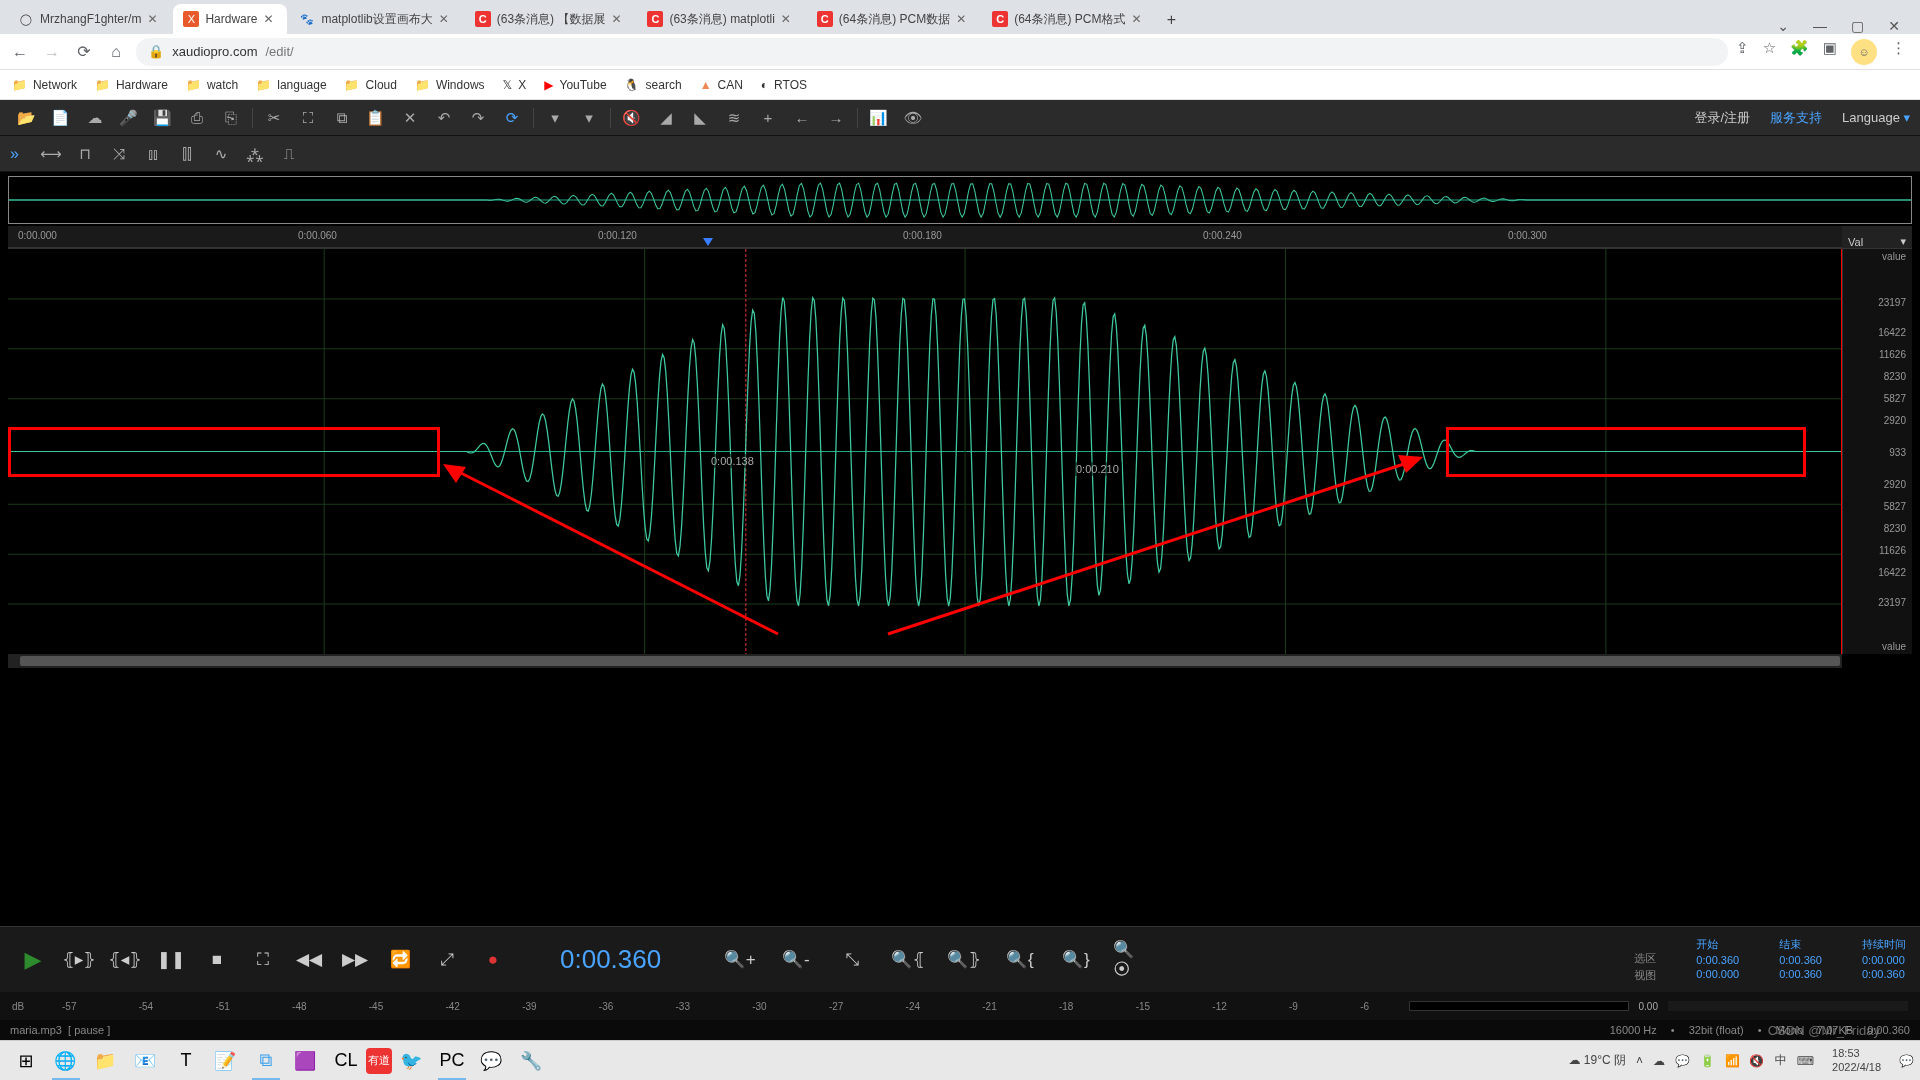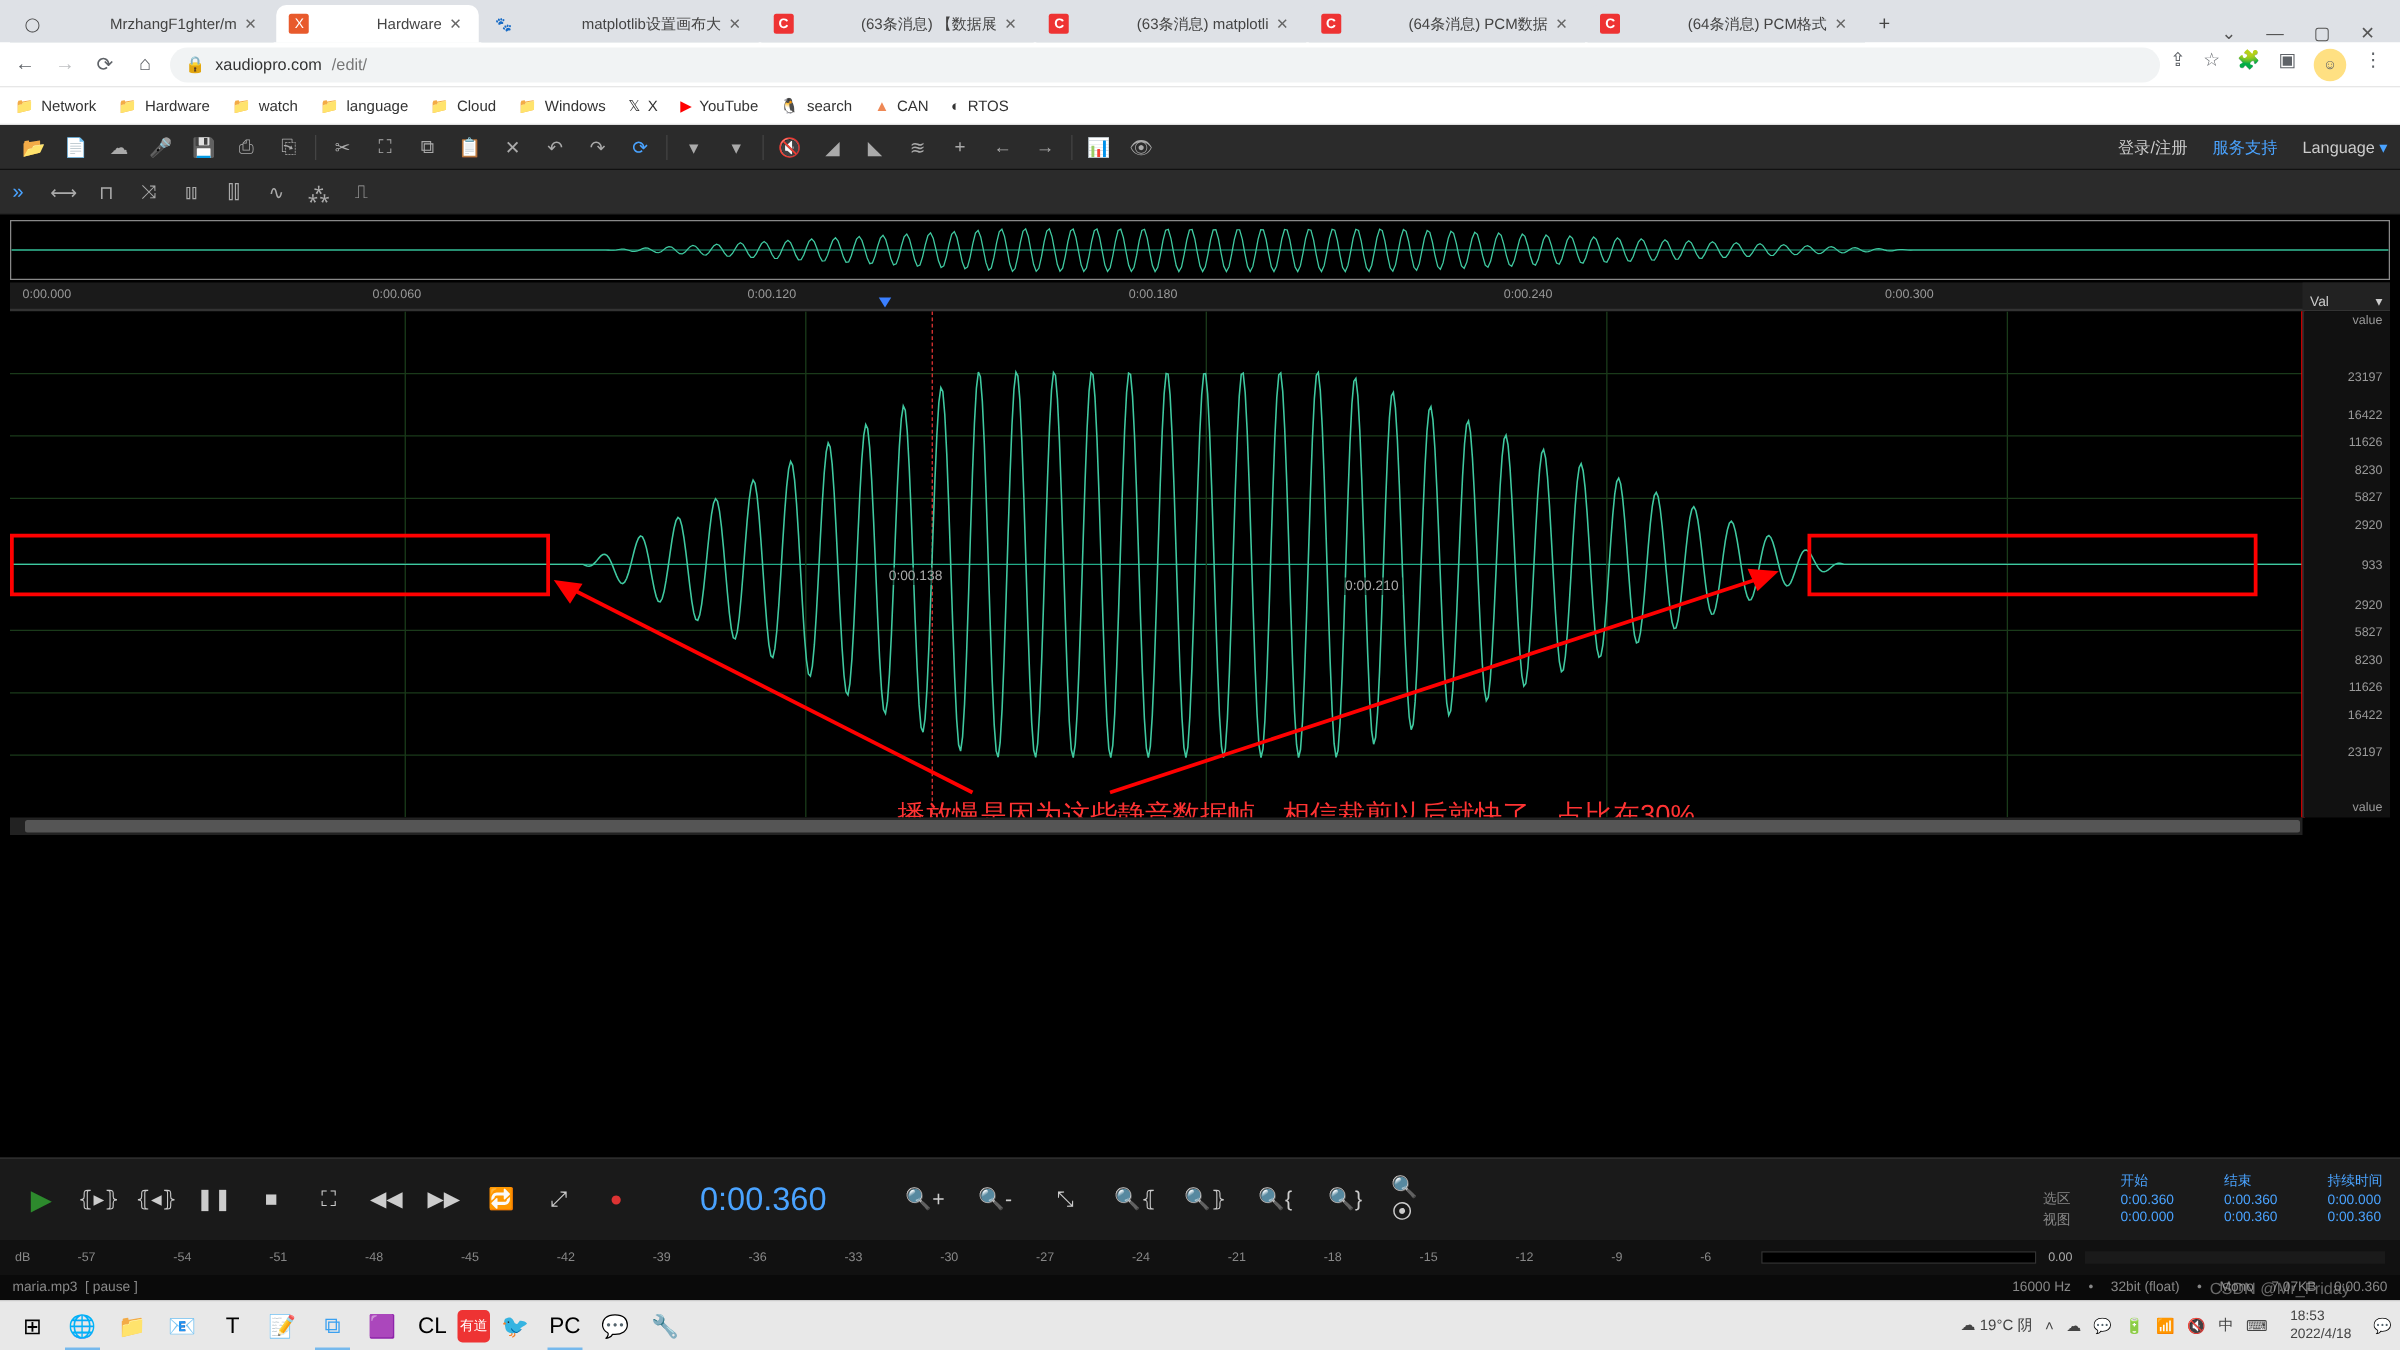--- a/index.html
+++ b/index.html
@@ -3,21 +3,21 @@
 <meta charset="utf-8">
 <style>
 * { margin: 0; padding: 0; box-sizing: border-box; font-family: "Segoe UI", Arial, sans-serif; }
 body { width: 1920px; height: 1080px; overflow: hidden; background: #fff; position: relative; }
 
 
 .browser-tabs { height: 34px; background: #dee1e6; display: flex; align-items: flex-end; padding: 0 8px; }
 .tab { height: 30px; background: #dee1e6; display: flex; align-items: center; padding: 0 10px; font-size: 12px; color: #444; border-radius: 8px 8px 0 0; margin-right: 2px; max-width: 230px; min-width: 60px; position: relative; }
 .tab.active { background: #fff; }
 .tab .favicon { width: 16px; height: 16px; margin-right: 6px; flex-shrink: 0; display: flex; align-items: center; justify-content: center; font-size: 11px; }
-.tab .title { overflow: hidden; white-space: nowrap; text-overflow: ellipsis; flex: 1; margin-left: 48px; }
+.tab .title { overflow: hidden; white-space: nowrap; text-overflow: ellipsis; flex: 1; }
 .tab .close { width: 14px; height: 14px; margin-left: 6px; color: #666; font-size: 12px; }
 .tab-add { width: 28px; height: 28px; display: flex; align-items: center; justify-content: center; font-size: 16px; color: #444; }
 .win-controls { margin-left: auto; display: flex; gap: 24px; padding-right: 12px; color: #555; font-size: 14px; }
 
 .addr-bar { height: 36px; background: #fff; display: flex; align-items: center; padding: 0 8px; gap: 8px; border-bottom: 1px solid #e0e0e0; }
 .nav-btn { width: 24px; height: 24px; display: flex; align-items: center; justify-content: center; color: #5f6368; font-size: 16px; }
 .addr-field { flex: 1; height: 28px; background: #f1f3f4; border-radius: 14px; display: flex; align-items: center; padding: 0 12px; font-size: 13px; color: #333; gap: 8px; }
 .addr-icons { display: flex; gap: 14px; color: #5f6368; font-size: 15px; padding-right: 6px; }
 .ext-avatar { width: 26px; height: 26px; border-radius: 50%; background: #ffe082; display: flex; align-items: center; justify-content: center; font-size: 11px; }
 
@@ -304,21 +304,20 @@
         <line class="grid-line" x1="908" y1="0" x2="908" y2="406"></line>
         <line class="grid-line" x1="1212" y1="0" x2="1212" y2="406"></line>
         <line class="grid-line" x1="1516" y1="0" x2="1516" y2="406"></line>
         <line class="play-line" x1="700" y1="0" x2="700" y2="406"></line>
         <path id="main-wave" stroke="#3fc9a0" stroke-width="1.2" fill="none" d="M0,203 L0.0,203.0 L1.5,203.0 L3.0,203.0 L4.5,203.0 L6.0,203.0 L7.5,203.0 L9.0,203.0 L10.5,203.0 L12.0,203.0 L13.5,203.0 L15.0,203.0 L16.5,203.0 L18.0,203.0 L19.5,203.0 L21.0,203.0 L22.5,203.0 L24.0,203.0 L25.5,203.0 L27.0,203.0 L28.5,203.0 L30.0,203.0 L31.5,203.0 L33.0,203.0 L34.5,203.0 L36.0,203.0 L37.5,203.0 L39.0,203.0 L40.5,203.0 L42.0,203.0 L43.5,203.0 L45.0,203.0 L46.5,203.0 L48.0,203.0 L49.5,203.0 L51.0,203.0 L52.5,203.0 L54.0,203.0 L55.5,203.0 L57.0,203.0 L58.5,203.0 L60.0,203.0 L61.5,203.0 L63.0,203.0 L64.5,203.0 L66.0,203.0 L67.5,203.0 L69.0,203.0 L70.5,203.0 L72.0,203.0 L73.5,203.0 L75.0,203.0 L76.5,203.0 L78.0,203.0 L79.5,203.0 L81.0,203.0 L82.5,203.0 L84.0,203.0 L85.5,203.0 L87.0,203.0 L88.5,203.0 L90.0,203.0 L91.5,203.0 L93.0,203.0 L94.5,203.0 L96.0,203.0 L97.5,203.0 L99.0,203.0 L100.5,203.0 L102.0,203.0 L103.5,203.0 L105.0,203.0 L106.5,203.0 L108.0,203.0 L109.5,203.0 L111.0,203.0 L112.5,203.0 L114.0,203.0 L115.5,203.0 L117.0,203.0 L118.5,203.0 L120.0,203.0 L121.5,203.0 L123.0,203.0 L124.5,203.0 L126.0,203.0 L127.5,203.0 L129.0,203.0 L130.5,203.0 L132.0,203.0 L133.5,203.0 L135.0,203.0 L136.5,203.0 L138.0,203.0 L139.5,203.0 L141.0,203.0 L142.5,203.0 L144.0,203.0 L145.5,203.0 L147.0,203.0 L148.5,203.0 L150.0,203.0 L151.5,203.0 L153.0,203.0 L154.5,203.0 L156.0,203.0 L157.5,203.0 L159.0,203.0 L160.5,203.0 L162.0,203.0 L163.5,203.0 L165.0,203.0 L166.5,203.0 L168.0,203.0 L169.5,203.0 L171.0,203.0 L172.5,203.0 L174.0,203.0 L175.5,203.0 L177.0,203.0 L178.5,203.0 L180.0,203.0 L181.5,203.0 L183.0,203.0 L184.5,203.0 L186.0,203.0 L187.5,203.0 L189.0,203.0 L190.5,203.0 L192.0,203.0 L193.5,203.0 L195.0,203.0 L196.5,203.0 L198.0,203.0 L199.5,203.0 L201.0,203.0 L202.5,203.0 L204.0,203.0 L205.5,203.0 L207.0,203.0 L208.5,203.0 L210.0,203.0 L211.5,203.0 L213.0,203.0 L214.5,203.0 L216.0,203.0 L217.5,203.0 L219.0,203.0 L220.5,203.0 L222.0,203.0 L223.5,203.0 L225.0,203.0 L226.5,203.0 L228.0,203.0 L229.5,203.0 L231.0,203.0 L232.5,203.0 L234.0,203.0 L235.5,203.0 L237.0,203.0 L238.5,203.0 L240.0,203.0 L241.5,203.0 L243.0,203.0 L244.5,203.0 L246.0,203.0 L247.5,203.0 L249.0,203.0 L250.5,203.0 L252.0,203.0 L253.5,203.0 L255.0,203.0 L256.5,203.0 L258.0,203.0 L259.5,203.0 L261.0,203.0 L262.5,203.0 L264.0,203.0 L265.5,203.0 L267.0,203.0 L268.5,203.0 L270.0,203.0 L271.5,203.0 L273.0,203.0 L274.5,203.0 L276.0,203.0 L277.5,203.0 L279.0,203.0 L280.5,203.0 L282.0,203.0 L283.5,203.0 L285.0,203.0 L286.5,203.0 L288.0,203.0 L289.5,203.0 L291.0,203.0 L292.5,203.0 L294.0,203.0 L295.5,203.0 L297.0,203.0 L298.5,203.0 L300.0,203.0 L301.5,203.0 L303.0,203.0 L304.5,203.0 L306.0,203.0 L307.5,203.0 L309.0,203.0 L310.5,203.0 L312.0,203.0 L313.5,203.0 L315.0,203.0 L316.5,203.0 L318.0,203.0 L319.5,203.0 L321.0,203.0 L322.5,203.0 L324.0,203.0 L325.5,203.0 L327.0,203.0 L328.5,203.0 L330.0,203.0 L331.5,203.0 L333.0,203.0 L334.5,203.0 L336.0,203.0 L337.5,203.0 L339.0,203.0 L340.5,203.0 L342.0,203.0 L343.5,203.0 L345.0,203.0 L346.5,203.0 L348.0,203.0 L349.5,203.0 L351.0,203.0 L352.5,203.0 L354.0,203.0 L355.5,203.0 L357.0,203.0 L358.5,203.0 L360.0,203.0 L361.5,203.0 L363.0,203.0 L364.5,203.0 L366.0,203.0 L367.5,203.0 L369.0,203.0 L370.5,203.0 L372.0,203.0 L373.5,203.0 L375.0,203.0 L376.5,203.0 L378.0,203.0 L379.5,203.0 L381.0,203.0 L382.5,203.0 L384.0,203.0 L385.5,203.0 L387.0,203.0 L388.5,203.0 L390.0,203.0 L391.5,203.0 L393.0,203.0 L394.5,203.0 L396.0,203.0 L397.5,203.0 L399.0,203.0 L400.5,203.0 L402.0,203.0 L403.5,203.0 L405.0,203.0 L406.5,203.0 L408.0,203.0 L409.5,203.0 L411.0,203.0 L412.5,203.0 L414.0,203.0 L415.5,203.0 L417.0,203.0 L418.5,203.0 L420.0,203.0 L421.5,203.0 L423.0,203.0 L424.5,203.0 L426.0,203.0 L427.5,203.0 L429.0,203.0 L430.5,203.0 L432.0,203.0 L433.5,203.0 L435.0,203.0 L436.5,203.8 L438.0,204.3 L439.5,204.5 L441.0,204.1 L442.5,203.2 L444.0,201.6 L445.5,199.8 L447.0,197.9 L448.5,196.2 L450.0,195.1 L451.5,194.9 L453.0,195.8 L454.5,197.7 L456.0,200.7 L457.5,204.4 L459.0,208.5 L460.5,212.4 L462.0,215.7 L463.5,217.8 L465.0,218.4 L466.5,217.3 L468.0,214.3 L469.5,209.7 L471.0,204.0 L472.5,197.6 L474.0,191.3 L475.5,185.9 L477.0,182.0 L478.5,180.2 L480.0,180.9 L481.5,184.2 L483.0,189.8 L484.5,197.2 L486.0,205.8 L487.5,214.6 L489.0,222.6 L490.5,228.9 L492.0,232.6 L493.5,233.1 L495.0,230.4 L496.5,224.4 L498.0,215.7 L499.5,205.2 L501.0,194.0 L502.5,183.2 L504.0,174.1 L505.5,167.9 L507.0,165.3 L508.5,166.7 L510.0,172.3 L511.5,181.5 L513.0,193.4 L514.5,206.9 L516.0,220.4 L517.5,232.6 L519.0,241.9 L520.5,247.2 L522.0,247.9 L523.5,243.7 L525.0,234.8 L526.5,222.1 L528.0,206.8 L529.5,190.7 L531.0,175.4 L532.5,162.6 L534.0,153.9 L535.5,150.3 L537.0,152.4 L538.5,160.2 L540.0,172.8 L541.5,189.2 L543.0,207.5 L544.5,225.8 L546.0,242.2 L547.5,254.7 L549.0,261.9 L550.5,262.8 L552.0,257.1 L553.5,245.4 L555.0,228.8 L556.5,208.9 L558.0,187.8 L559.5,167.9 L561.0,151.4 L562.5,140.1 L564.0,135.4 L565.5,138.0 L567.0,147.8 L568.5,163.9 L570.0,184.6 L571.5,207.7 L573.0,230.9 L574.5,251.5 L576.0,267.3 L577.5,276.4 L579.0,277.7 L580.5,270.8 L582.0,256.4 L583.5,235.8 L585.0,211.3 L586.5,185.3 L588.0,160.8 L589.5,140.4 L591.0,126.4 L592.5,120.5 L594.0,123.5 L595.5,135.2 L597.0,154.6 L598.5,179.6 L600.0,207.6 L601.5,235.6 L603.0,260.6 L604.5,279.7 L606.0,290.9 L607.5,292.6 L609.0,284.6 L610.5,267.6 L612.0,243.2 L613.5,214.1 L615.0,183.2 L616.5,154.0 L618.0,129.6 L619.5,112.8 L621.0,105.6 L622.5,108.9 L624.0,122.4 L625.5,145.0 L627.0,174.2 L628.5,207.0 L630.0,239.9 L631.5,269.3 L633.0,291.9 L634.5,305.2 L636.0,307.6 L637.5,298.6 L639.0,279.1 L640.5,251.0 L642.0,217.2 L643.5,181.5 L645.0,147.5 L646.5,119.1 L648.0,99.5 L649.5,90.8 L651.0,94.1 L652.5,109.4 L654.0,135.1 L655.5,168.5 L657.0,206.1 L658.5,243.9 L660.0,277.8 L661.5,303.9 L663.0,319.5 L664.5,322.6 L666.0,312.7 L667.5,290.8 L669.0,259.1 L670.5,220.8 L672.0,180.1 L673.5,141.4 L675.0,108.9 L676.5,86.2 L678.0,75.9 L679.5,79.3 L681.0,96.2 L682.5,124.9 L684.0,162.4 L685.5,204.8 L687.0,247.5 L688.5,285.9 L690.0,315.7 L691.5,333.6 L693.0,337.6 L694.5,327.0 L696.0,302.8 L697.5,267.5 L699.0,224.8 L700.5,179.2 L702.0,135.7 L703.5,99.0 L705.0,73.2 L706.5,61.2 L708.0,64.4 L709.5,82.8 L711.0,114.4 L712.5,155.9 L714.0,203.1 L715.5,250.7 L717.0,293.6 L718.5,327.2 L720.0,347.7 L721.5,352.7 L723.0,341.4 L724.5,315.1 L726.0,276.3 L727.5,229.1 L729.0,178.6 L730.5,130.3 L732.0,89.8 L733.5,61.6 L735.0,48.7 L736.5,52.4 L738.0,72.3 L739.5,106.4 L741.0,150.9 L742.5,201.0 L744.0,251.3 L745.5,296.5 L747.0,331.5 L748.5,352.6 L750.0,357.7 L751.5,346.0 L753.0,318.9 L754.5,279.3 L756.0,231.4 L757.5,180.5 L759.0,132.0 L760.5,91.2 L762.0,62.4 L763.5,48.9 L765.0,51.9 L766.5,71.2 L768.0,104.8 L769.5,149.0 L771.0,199.0 L772.5,249.4 L774.0,294.8 L775.5,330.3 L777.0,352.1 L778.5,357.8 L780.0,346.8 L781.5,320.2 L783.0,281.0 L784.5,233.4 L786.0,182.5 L787.5,133.9 L789.0,92.6 L790.5,63.3 L792.0,49.1 L793.5,51.5 L795.0,70.2 L796.5,103.2 L798.0,147.1 L799.5,196.9 L801.0,247.4 L802.5,293.2 L804.0,329.2 L805.5,351.5 L807.0,357.9 L808.5,347.5 L810.0,321.5 L811.5,282.8 L813.0,235.4 L814.5,184.6 L816.0,135.7 L817.5,94.1 L819.0,64.2 L820.5,49.3 L822.0,51.0 L823.5,69.1 L825.0,101.7 L826.5,145.2 L828.0,194.9 L829.5,245.5 L831.0,291.5 L832.5,328.0 L834.0,350.9 L835.5,357.9 L837.0,348.2 L838.5,322.9 L840.0,284.5 L841.5,237.4 L843.0,186.6 L844.5,137.5 L846.0,95.5 L847.5,65.1 L849.0,49.6 L850.5,50.7 L852.0,68.1 L853.5,100.1 L855.0,143.3 L856.5,192.8 L858.0,243.5 L859.5,289.8 L861.0,326.7 L862.5,350.3 L864.0,358.0 L865.5,348.9 L867.0,324.1 L868.5,286.3 L870.0,239.4 L871.5,188.6 L873.0,139.4 L874.5,97.0 L876.0,66.1 L877.5,49.9 L879.0,50.3 L880.5,67.1 L882.0,98.6 L883.5,141.4 L885.0,190.8 L886.5,241.5 L888.0,288.1 L889.5,325.5 L891.0,349.7 L892.5,358.0 L894.0,349.6 L895.5,325.4 L897.0,288.0 L898.5,241.4 L900.0,190.7 L901.5,141.3 L903.0,98.5 L904.5,67.1 L906.0,50.3 L907.5,50.0 L909.0,66.2 L910.5,97.1 L912.0,139.5 L913.5,188.8 L915.0,239.6 L916.5,286.4 L918.0,324.2 L919.5,349.0 L921.0,358.0 L922.5,350.3 L924.0,326.6 L925.5,289.7 L927.0,243.4 L928.5,192.7 L930.0,143.1 L931.5,100.0 L933.0,68.1 L934.5,50.6 L936.0,49.6 L937.5,65.2 L939.0,95.6 L940.5,137.7 L942.0,186.7 L943.5,237.6 L945.0,284.7 L946.5,322.9 L948.0,348.3 L949.5,357.9 L951.0,350.9 L952.5,327.9 L954.0,291.4 L955.5,245.3 L957.0,194.7 L958.5,145.0 L960.0,101.6 L961.5,69.1 L963.0,51.0 L964.5,49.4 L966.0,64.3 L967.5,94.2 L969.0,135.8 L970.5,184.7 L972.0,235.6 L973.5,282.9 L975.0,321.6 L976.5,347.6 L978.0,357.9 L979.5,351.5 L981.0,329.1 L982.5,293.0 L984.0,247.3 L985.5,196.8 L987.0,146.9 L988.5,103.1 L990.0,70.1 L991.5,51.4 L993.0,49.1 L994.5,63.4 L996.0,92.7 L997.5,134.0 L999.0,182.7 L1000.5,233.6 L1002.0,281.2 L1003.5,320.3 L1005.0,346.8 L1006.5,357.8 L1008.0,352.1 L1009.5,330.1 L1011.0,294.3 L1012.5,248.9 L1014.0,198.9 L1015.5,149.7 L1017.0,106.7 L1018.5,74.4 L1020.0,56.1 L1021.5,53.8 L1023.0,67.6 L1024.5,95.8 L1026.0,135.3 L1027.5,181.7 L1029.0,230.1 L1030.5,275.1 L1032.0,312.1 L1033.5,337.0 L1035.0,347.2 L1036.5,341.9 L1038.0,321.7 L1039.5,289.0 L1041.0,247.2 L1042.5,201.1 L1044.0,155.5 L1045.5,115.5 L1047.0,85.2 L1048.5,67.8 L1050.0,65.1 L1051.5,77.3 L1053.0,102.8 L1054.5,138.9 L1056.0,181.6 L1057.5,226.2 L1059.0,267.9 L1060.5,302.2 L1062.0,325.6 L1063.5,335.6 L1065.0,331.2 L1066.5,313.1 L1068.0,283.4 L1069.5,245.2 L1071.0,202.9 L1072.5,161.0 L1074.0,124.0 L1075.5,95.8 L1077.0,79.4 L1078.5,76.5 L1080.0,87.1 L1081.5,110.1 L1083.0,142.9 L1084.5,181.8 L1086.0,222.6 L1087.5,260.9 L1089.0,292.6 L1090.5,314.4 L1092.0,324.0 L1093.5,320.5 L1095.0,304.4 L1096.5,277.5 L1098.0,243.0 L1099.5,204.5 L1101.0,166.2 L1102.5,132.3 L1104.0,106.3 L1105.5,91.0 L1107.0,87.9 L1108.5,97.1 L1110.0,117.7 L1111.5,147.1 L1113.0,182.3 L1114.5,219.3 L1116.0,254.2 L1117.5,283.2 L1119.0,303.2 L1120.5,312.3 L1122.0,309.6 L1123.5,295.4 L1125.0,271.5 L1126.5,240.4 L1128.0,205.8 L1129.5,171.2 L1131.0,140.4 L1132.5,116.7 L1134.0,102.5 L1135.5,99.3 L1137.0,107.2 L1138.5,125.4 L1140.0,151.6 L1141.5,183.1 L1143.0,216.3 L1144.5,247.7 L1146.0,273.9 L1147.5,292.2 L1149.0,300.7 L1150.5,298.6 L1152.0,286.3 L1153.5,265.1 L1155.0,237.6 L1156.5,206.7 L1158.0,175.8 L1159.5,148.2 L1161.0,126.9 L1162.5,113.9 L1164.0,110.8 L1165.5,117.5 L1167.0,133.3 L1168.5,156.4 L1170.0,184.2 L1171.5,213.6 L1173.0,241.5 L1174.5,264.9 L1176.0,281.3 L1177.5,289.1 L1179.0,287.6 L1180.5,276.9 L1182.0,258.6 L1183.5,234.5 L1185.0,207.4 L1186.5,180.2 L1188.0,155.8 L1189.5,136.9 L1191.0,125.3 L1192.5,122.2 L1194.0,127.9 L1195.5,141.5 L1197.0,161.5 L1198.5,185.6 L1200.0,211.2 L1201.5,235.6 L1203.0,256.1 L1204.5,270.5 L1206.0,277.5 L1207.5,276.4 L1209.0,267.5 L1210.5,251.8 L1212.0,231.1 L1213.5,207.7 L1215.0,184.3 L1216.5,163.2 L1218.0,146.7 L1219.5,136.6 L1221.0,133.8 L1222.5,138.4 L1224.0,149.8 L1225.5,166.8 L1227.0,187.3 L1228.5,209.2 L1230.0,229.9 L1231.5,247.4 L1233.0,259.9 L1234.5,266.0 L1236.0,265.2 L1237.5,257.8 L1239.0,244.7 L1240.5,227.4 L1242.0,207.8 L1243.5,188.0 L1245.0,170.3 L1246.5,156.4 L1248.0,147.8 L1249.5,145.3 L1251.0,149.0 L1252.5,158.4 L1254.0,172.4 L1255.5,189.3 L1257.0,207.4 L1258.5,224.5 L1260.0,239.0 L1261.5,249.3 L1263.0,254.5 L1264.5,254.0 L1266.0,248.0 L1267.5,237.4 L1269.0,223.4 L1270.5,207.5 L1272.0,191.5 L1273.5,177.2 L1275.0,165.9 L1276.5,158.9 L1278.0,156.8 L1279.5,159.7 L1281.0,167.2 L1282.5,178.2 L1284.0,191.6 L1285.5,205.9 L1287.0,219.4 L1288.5,230.8 L1290.0,239.0 L1291.5,243.0 L1293.0,242.7 L1294.5,238.1 L1296.0,229.9 L1297.5,219.1 L1299.0,206.9 L1300.5,194.7 L1302.0,183.8 L1303.5,175.3 L1305.0,170.0 L1306.5,168.4 L1308.0,170.5 L1309.5,176.1 L1311.0,184.3 L1312.5,194.2 L1314.0,204.7 L1315.5,214.6 L1317.0,222.9 L1318.5,228.7 L1320.0,231.6 L1321.5,231.3 L1323.0,228.0 L1324.5,222.2 L1326.0,214.6 L1327.5,206.1 L1329.0,197.6 L1330.5,190.2 L1332.0,184.4 L1333.5,180.9 L1335.0,179.9 L1336.5,181.5 L1338.0,185.2 L1339.5,190.7 L1341.0,197.1 L1342.5,203.8 L1344.0,210.0 L1345.5,215.1 L1347.0,218.6 L1348.5,220.2 L1350.0,219.9 L1351.5,217.8 L1353.0,214.2 L1354.5,209.8 L1356.0,204.9 L1357.5,200.2 L1359.0,196.3 L1360.5,193.3 L1362.0,191.7 L1363.5,191.5 L1365.0,192.5 L1366.5,194.5 L1368.0,197.3 L1369.5,200.3 L1371.0,203.2 L1372.5,205.8 L1374.0,207.6 L1375.5,208.7 L1377.0,208.9 L1378.5,208.4 L1380.0,207.4 L1381.5,206.1 L1383.0,204.7 L1384.5,203.4 L1386.0,202.6 L1387.5,202.1 L1389.0,202.1 L1390.5,202.4 L1392.0,203.0 L1393.5,203.0 L1395.0,203.0 L1396.5,203.0 L1398.0,203.0 L1399.5,203.0 L1401.0,203.0 L1402.5,203.0 L1404.0,203.0 L1405.5,203.0 L1407.0,203.0 L1408.5,203.0 L1410.0,203.0 L1411.5,203.0 L1413.0,203.0 L1414.5,203.0 L1416.0,203.0 L1417.5,203.0 L1419.0,203.0 L1420.5,203.0 L1422.0,203.0 L1423.5,203.0 L1425.0,203.0 L1426.5,203.0 L1428.0,203.0 L1429.5,203.0 L1431.0,203.0 L1432.5,203.0 L1434.0,203.0 L1435.5,203.0 L1437.0,203.0 L1438.5,203.0 L1440.0,203.0 L1441.5,203.0 L1443.0,203.0 L1444.5,203.0 L1446.0,203.0 L1447.5,203.0 L1449.0,203.0 L1450.5,203.0 L1452.0,203.0 L1453.5,203.0 L1455.0,203.0 L1456.5,203.0 L1458.0,203.0 L1459.5,203.0 L1461.0,203.0 L1462.5,203.0 L1464.0,203.0 L1465.5,203.0 L1467.0,203.0 L1468.5,203.0 L1470.0,203.0 L1471.5,203.0 L1473.0,203.0 L1474.5,203.0 L1476.0,203.0 L1477.5,203.0 L1479.0,203.0 L1480.5,203.0 L1482.0,203.0 L1483.5,203.0 L1485.0,203.0 L1486.5,203.0 L1488.0,203.0 L1489.5,203.0 L1491.0,203.0 L1492.5,203.0 L1494.0,203.0 L1495.5,203.0 L1497.0,203.0 L1498.5,203.0 L1500.0,203.0 L1501.5,203.0 L1503.0,203.0 L1504.5,203.0 L1506.0,203.0 L1507.5,203.0 L1509.0,203.0 L1510.5,203.0 L1512.0,203.0 L1513.5,203.0 L1515.0,203.0 L1516.5,203.0 L1518.0,203.0 L1519.5,203.0 L1521.0,203.0 L1522.5,203.0 L1524.0,203.0 L1525.5,203.0 L1527.0,203.0 L1528.5,203.0 L1530.0,203.0 L1531.5,203.0 L1533.0,203.0 L1534.5,203.0 L1536.0,203.0 L1537.5,203.0 L1539.0,203.0 L1540.5,203.0 L1542.0,203.0 L1543.5,203.0 L1545.0,203.0 L1546.5,203.0 L1548.0,203.0 L1549.5,203.0 L1551.0,203.0 L1552.5,203.0 L1554.0,203.0 L1555.5,203.0 L1557.0,203.0 L1558.5,203.0 L1560.0,203.0 L1561.5,203.0 L1563.0,203.0 L1564.5,203.0 L1566.0,203.0 L1567.5,203.0 L1569.0,203.0 L1570.5,203.0 L1572.0,203.0 L1573.5,203.0 L1575.0,203.0 L1576.5,203.0 L1578.0,203.0 L1579.5,203.0 L1581.0,203.0 L1582.5,203.0 L1584.0,203.0 L1585.5,203.0 L1587.0,203.0 L1588.5,203.0 L1590.0,203.0 L1591.5,203.0 L1593.0,203.0 L1594.5,203.0 L1596.0,203.0 L1597.5,203.0 L1599.0,203.0 L1600.5,203.0 L1602.0,203.0 L1603.5,203.0 L1605.0,203.0 L1606.5,203.0 L1608.0,203.0 L1609.5,203.0 L1611.0,203.0 L1612.5,203.0 L1614.0,203.0 L1615.5,203.0 L1617.0,203.0 L1618.5,203.0 L1620.0,203.0 L1621.5,203.0 L1623.0,203.0 L1624.5,203.0 L1626.0,203.0 L1627.5,203.0 L1629.0,203.0 L1630.5,203.0 L1632.0,203.0 L1633.5,203.0 L1635.0,203.0 L1636.5,203.0 L1638.0,203.0 L1639.5,203.0 L1641.0,203.0 L1642.5,203.0 L1644.0,203.0 L1645.5,203.0 L1647.0,203.0 L1648.5,203.0 L1650.0,203.0 L1651.5,203.0 L1653.0,203.0 L1654.5,203.0 L1656.0,203.0 L1657.5,203.0 L1659.0,203.0 L1660.5,203.0 L1662.0,203.0 L1663.5,203.0 L1665.0,203.0 L1666.5,203.0 L1668.0,203.0 L1669.5,203.0 L1671.0,203.0 L1672.5,203.0 L1674.0,203.0 L1675.5,203.0 L1677.0,203.0 L1678.5,203.0 L1680.0,203.0 L1681.5,203.0 L1683.0,203.0 L1684.5,203.0 L1686.0,203.0 L1687.5,203.0 L1689.0,203.0 L1690.5,203.0 L1692.0,203.0 L1693.5,203.0 L1695.0,203.0 L1696.5,203.0 L1698.0,203.0 L1699.5,203.0 L1701.0,203.0 L1702.5,203.0 L1704.0,203.0 L1705.5,203.0 L1707.0,203.0 L1708.5,203.0 L1710.0,203.0 L1711.5,203.0 L1713.0,203.0 L1714.5,203.0 L1716.0,203.0 L1717.5,203.0 L1719.0,203.0 L1720.5,203.0 L1722.0,203.0 L1723.5,203.0 L1725.0,203.0 L1726.5,203.0 L1728.0,203.0 L1729.5,203.0 L1731.0,203.0 L1732.5,203.0 L1734.0,203.0 L1735.5,203.0 L1737.0,203.0 L1738.5,203.0 L1740.0,203.0"></path>
       </svg>
       
       <div class="annot-box" style="left:0;top:178px;width:432px;height:50px"></div>
       <div class="annot-box" style="left:1438px;top:178px;width:360px;height:50px"></div>
       
-      <div class="annot-text" style="left:710px;top:388px">播放慢是因为这些静音数据帧，相信裁剪以后就快了，占比在30%</div>
       
       <svg class="annot-arrow" style="left:430px;top:210px;width:350px;height:180px" viewBox="0 0 350 180">
         <line x1="340" y1="175" x2="15" y2="10" stroke="#f00" stroke-width="3"></line>
         <polygon points="5,5 28,8 18,24" fill="#f00"></polygon>
       </svg>
       <svg class="annot-arrow" style="left:870px;top:200px;width:550px;height:190px" viewBox="0 0 550 190">
         <line x1="10" y1="185" x2="535" y2="12" stroke="#f00" stroke-width="3"></line>
         <polygon points="545,8 520,6 528,24" fill="#f00"></polygon>
       </svg>
       

